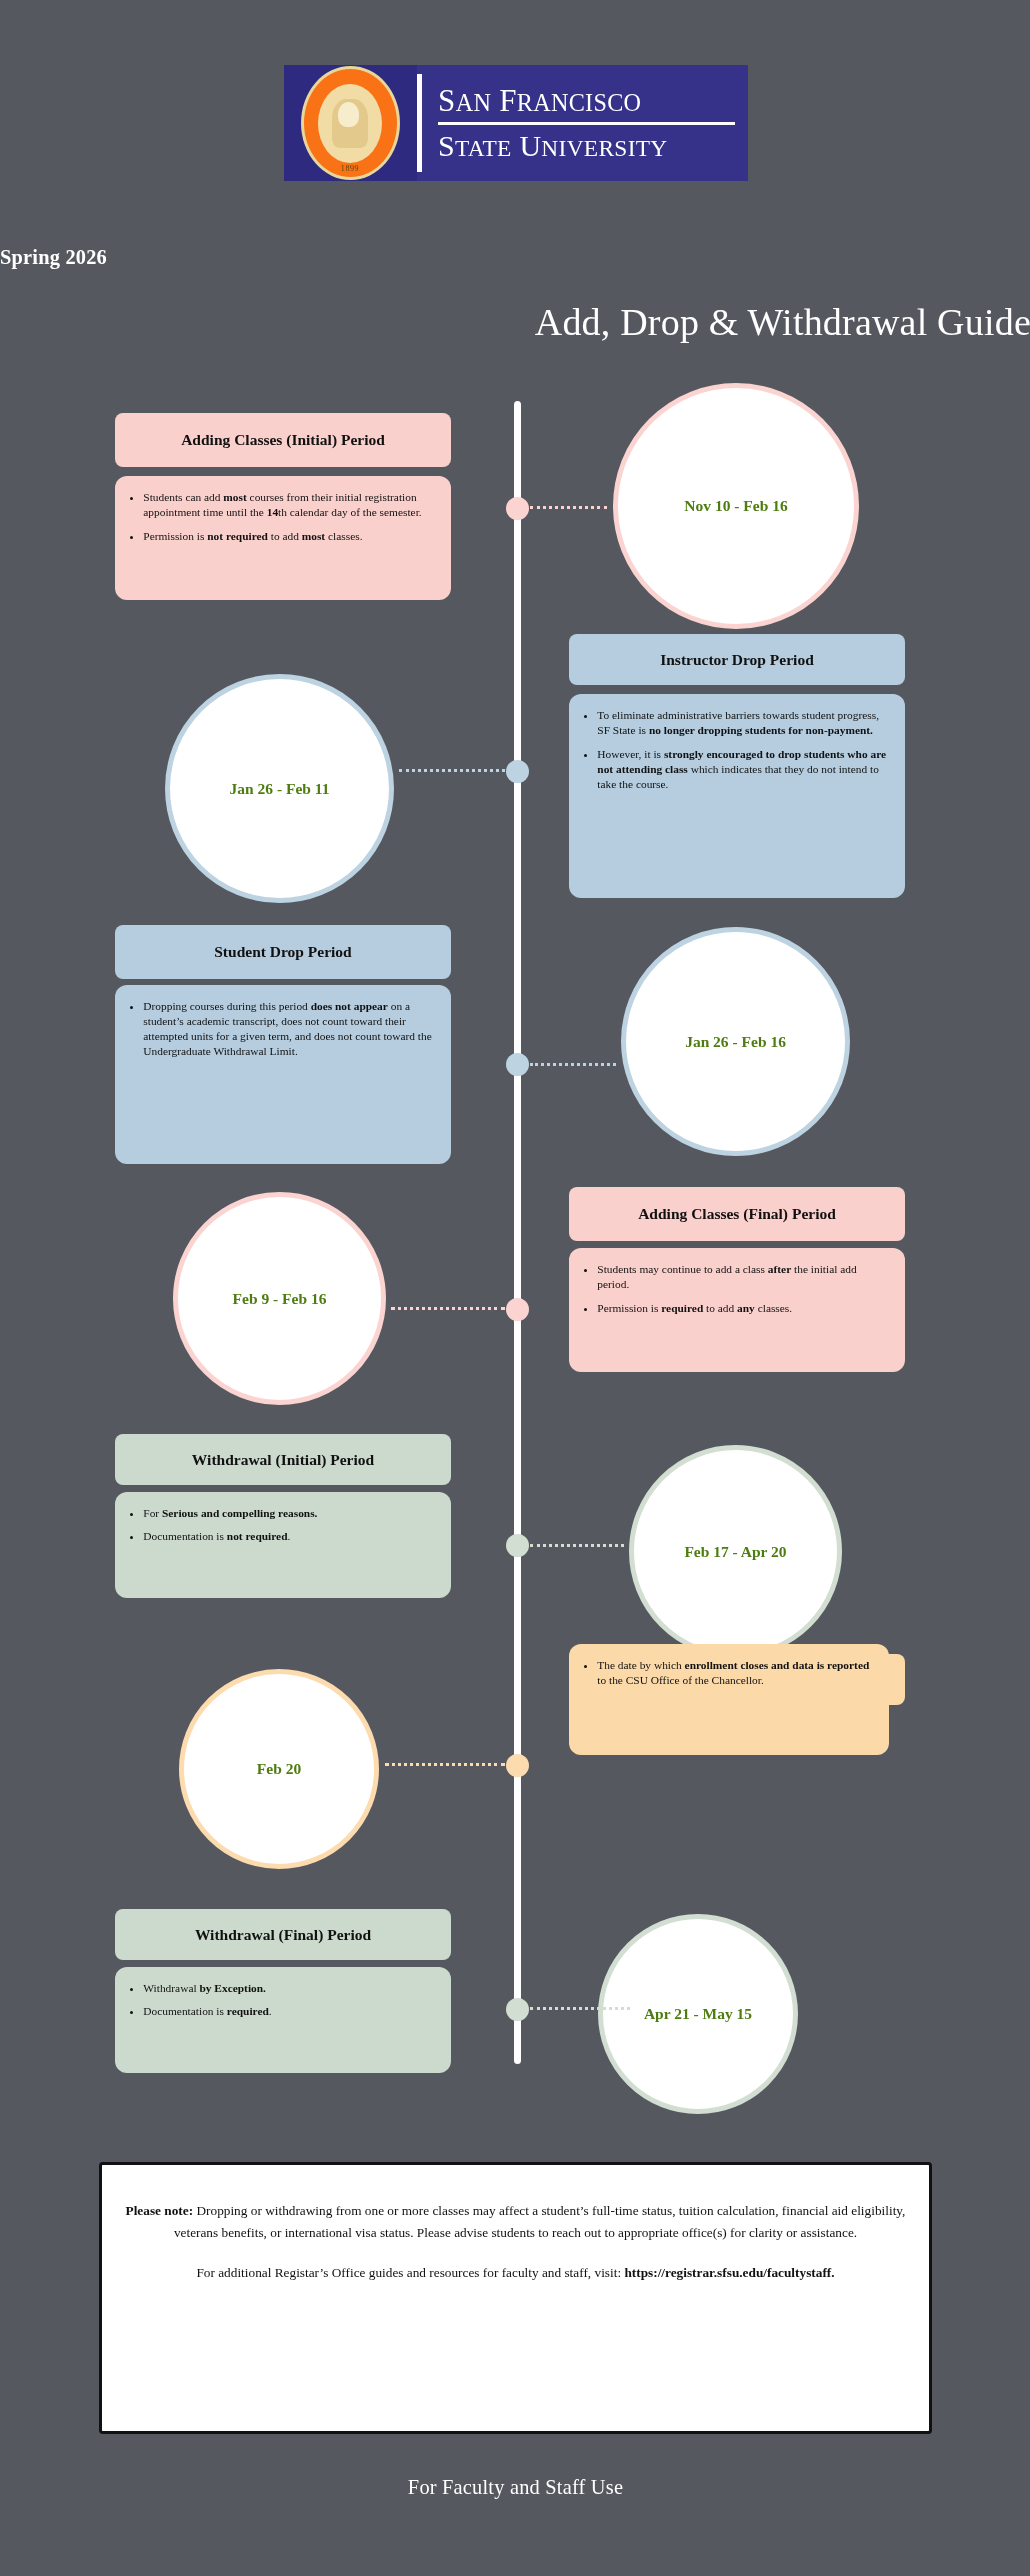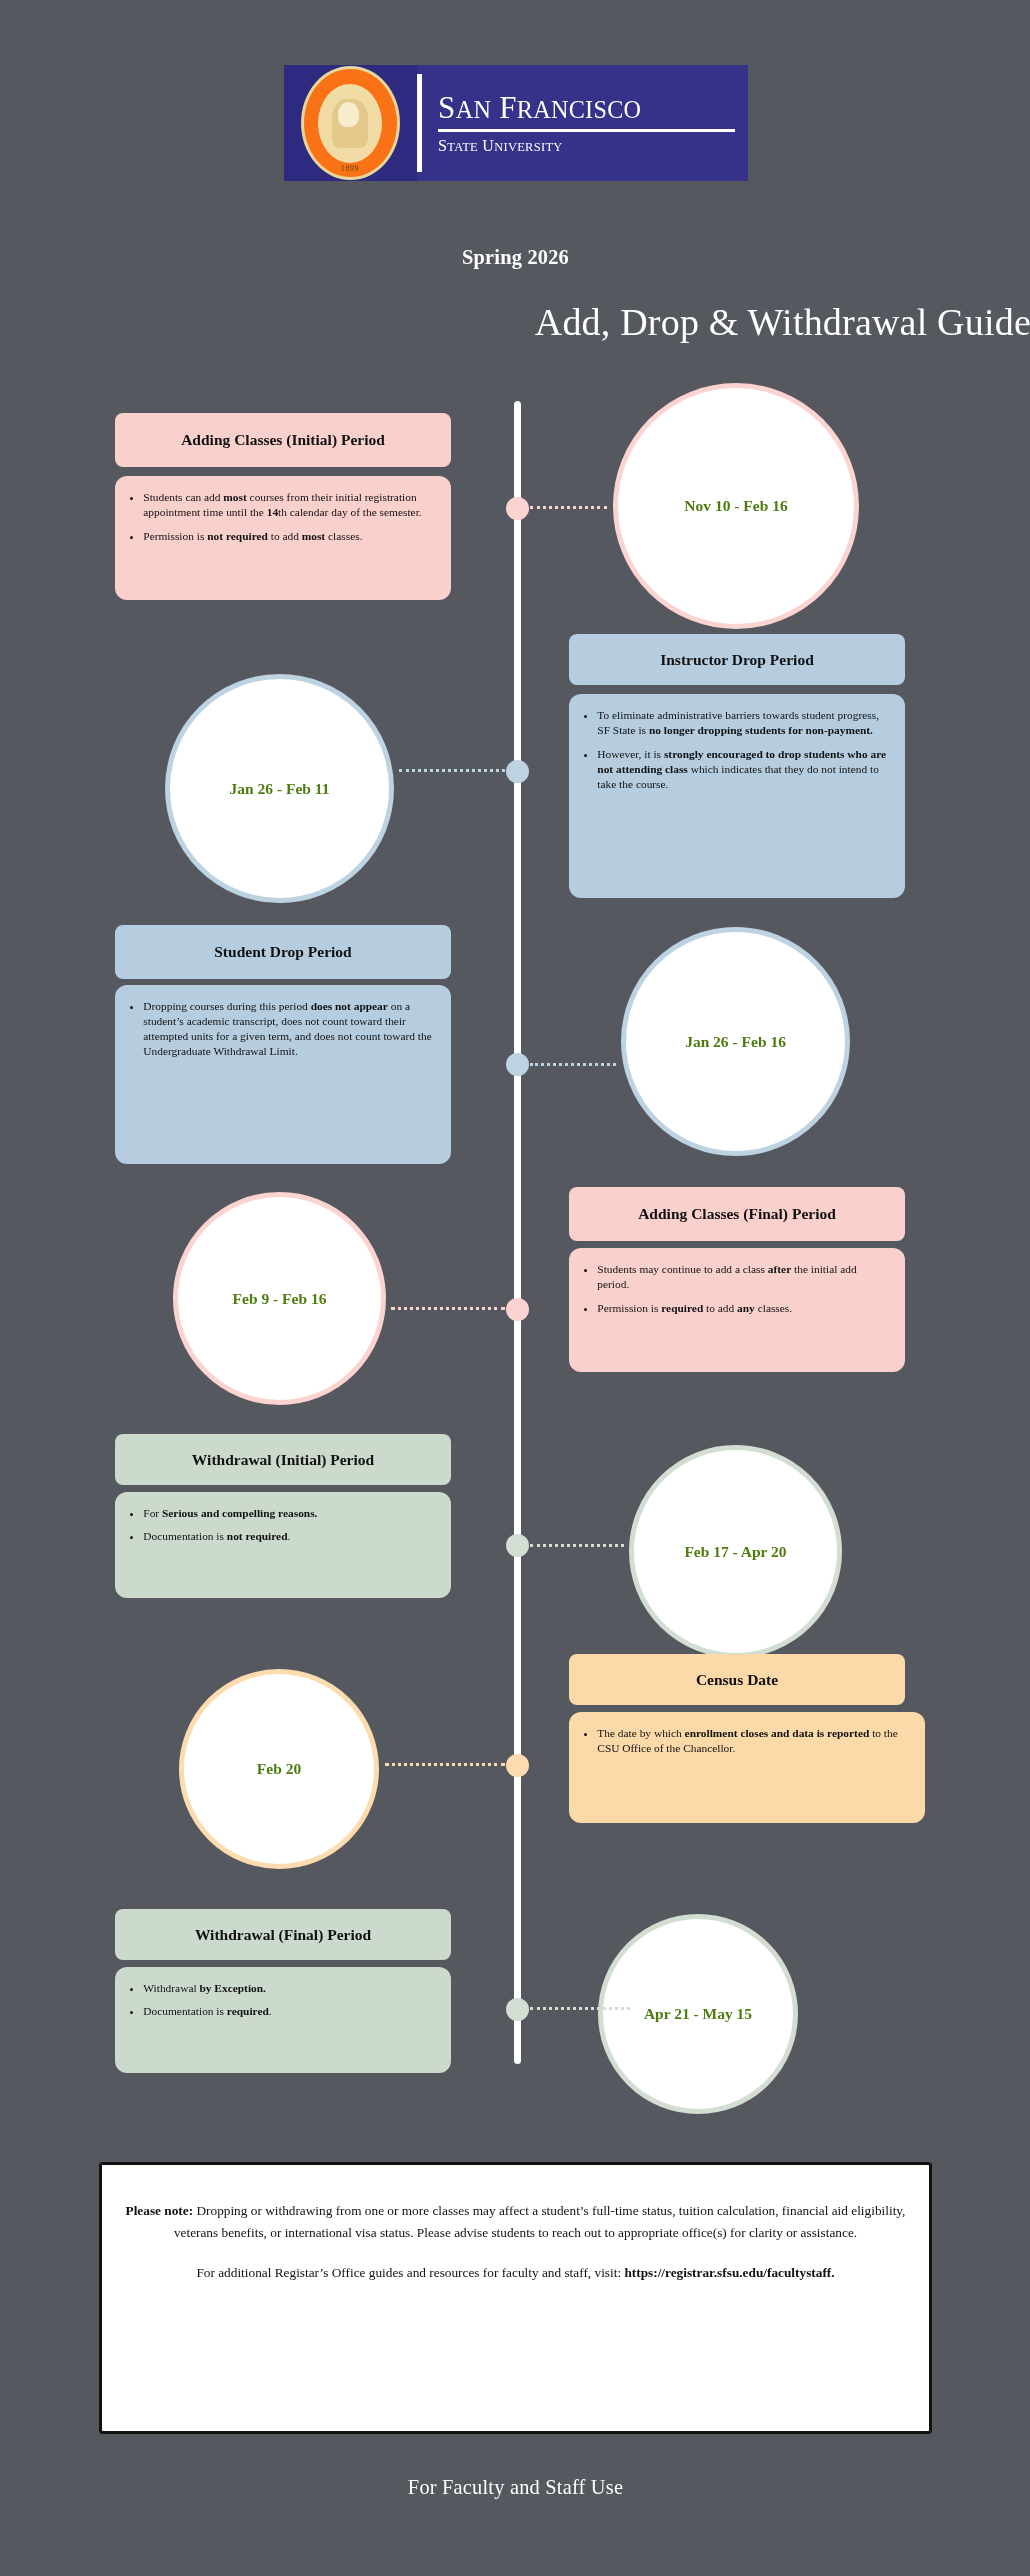--- a/index.html
+++ b/index.html
@@ -60,26 +60,26 @@
   .logo-text{
     flex:1;display:flex;flex-direction:column;justify-content:center;
     padding:0 12.4px 0 16px;color:#ffffff;
   }
   .logo-line1,.logo-line2{
     font-family:"Liberation Serif", serif;
     font-weight:normal;line-height:1;
     white-space:nowrap;
   }
   .logo-line1{font-size:31px;letter-spacing:0.3px;}
-  .logo-line2{font-size:16px;letter-spacing:0.3px;}
+  .logo-line2{font-size:30px;letter-spacing:0.3px;}
   .logo-rule{height:3.1px;background:#ffffff;margin:5.6px 0 5.6px 0;}
   .smallcap{font-size:.78em;}
 
   .term{
-    position:absolute;left:0;right:0;top:246px;text-align:center;
+    position:absolute;left:0;right:0;top:246px;
     color:#ffffff;font-size:20.4px;font-weight:bold;letter-spacing:0.2px;
   }
   .main-title{
     position:absolute;left:0;right:0;top:300px;text-align:right;
     color:#ffffff;font-size:38px;font-weight:normal;letter-spacing:0.2px;
   }
 
   
   .spine{
     position:absolute;left:514px;top:401px;width:6.8px;height:1663px;
@@ -230,21 +230,21 @@
       </ul>
     </div>
     <div class="date-circle" style="left: 629px; top: 1445px; width: 213px; height: 213px; border: 5.6px solid rgb(210, 222, 209);">
       <span>Feb 17 - Apr 20</span>
     </div>
     <div class="node" style="top: 1534px; background: rgb(210, 222, 209);"></div>
     <div class="connector" style="left: 530px; top: 1544px; width: 94px; color: rgb(210, 222, 209);"></div>
     <div class="card-title" style="left: 569px; top: 1654px; width: 336px; height: 51px; background: rgb(252, 217, 168);">
       <span>Census Date</span>
     </div>
-    <div class="card-body" style="left: 569px; top: 1712px; width: 356px; min-height: 111px; background: rgb(252, 217, 168);">
+    <div class="card-body" style="left: 569px; top: 1644px; width: 320px; min-height: 111px; background: rgb(252, 217, 168);">
       <ul>
         <li>The date by which <b>enrollment closes and data is reported</b> to the CSU Office of the Chancellor.</li>
       </ul>
     </div>
     <div class="date-circle" style="left: 179px; top: 1669px; width: 200px; height: 200px; border: 5.6px solid rgb(252, 220, 174);">
       <span>Feb 20</span>
     </div>
     <div class="node" style="top: 1754px; background: rgb(252, 220, 174);"></div>
     <div class="connector" style="left: 385px; top: 1763px; width: 120px; color: rgb(252, 220, 174);"></div>
     <div class="card-title" style="left: 115px; top: 1909px; width: 336px; height: 51px; background: rgb(204, 218, 206);">

